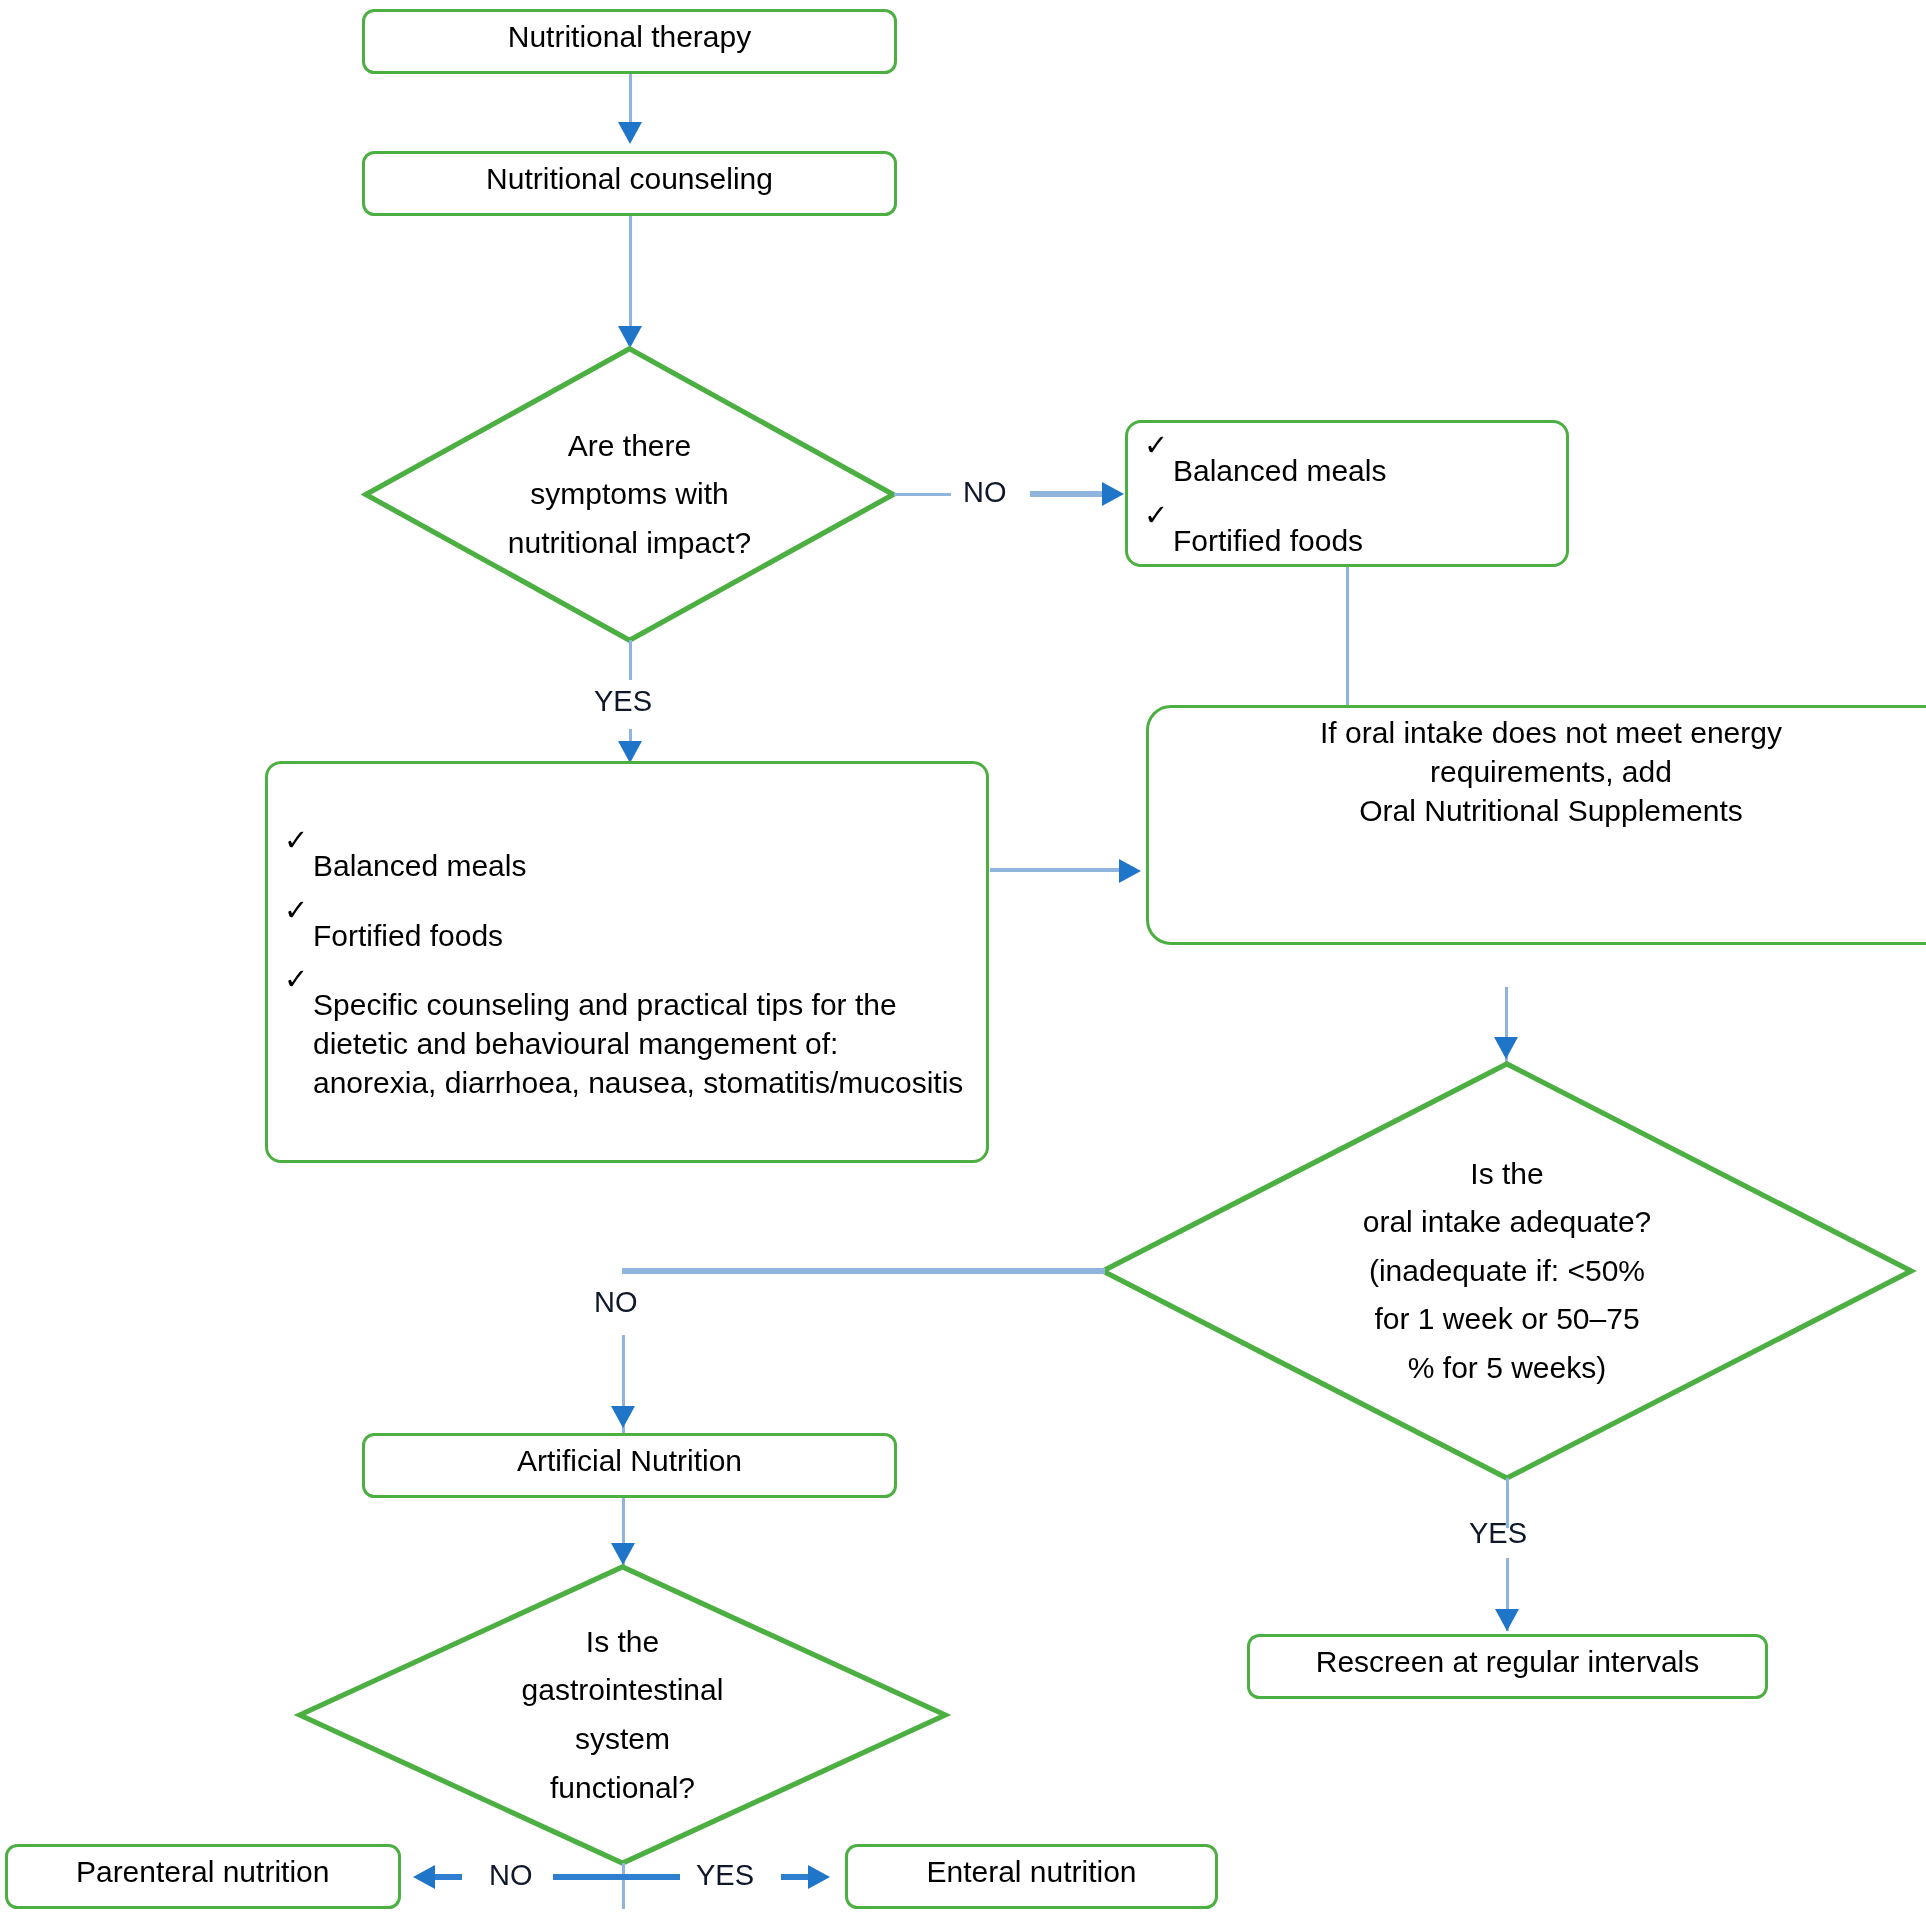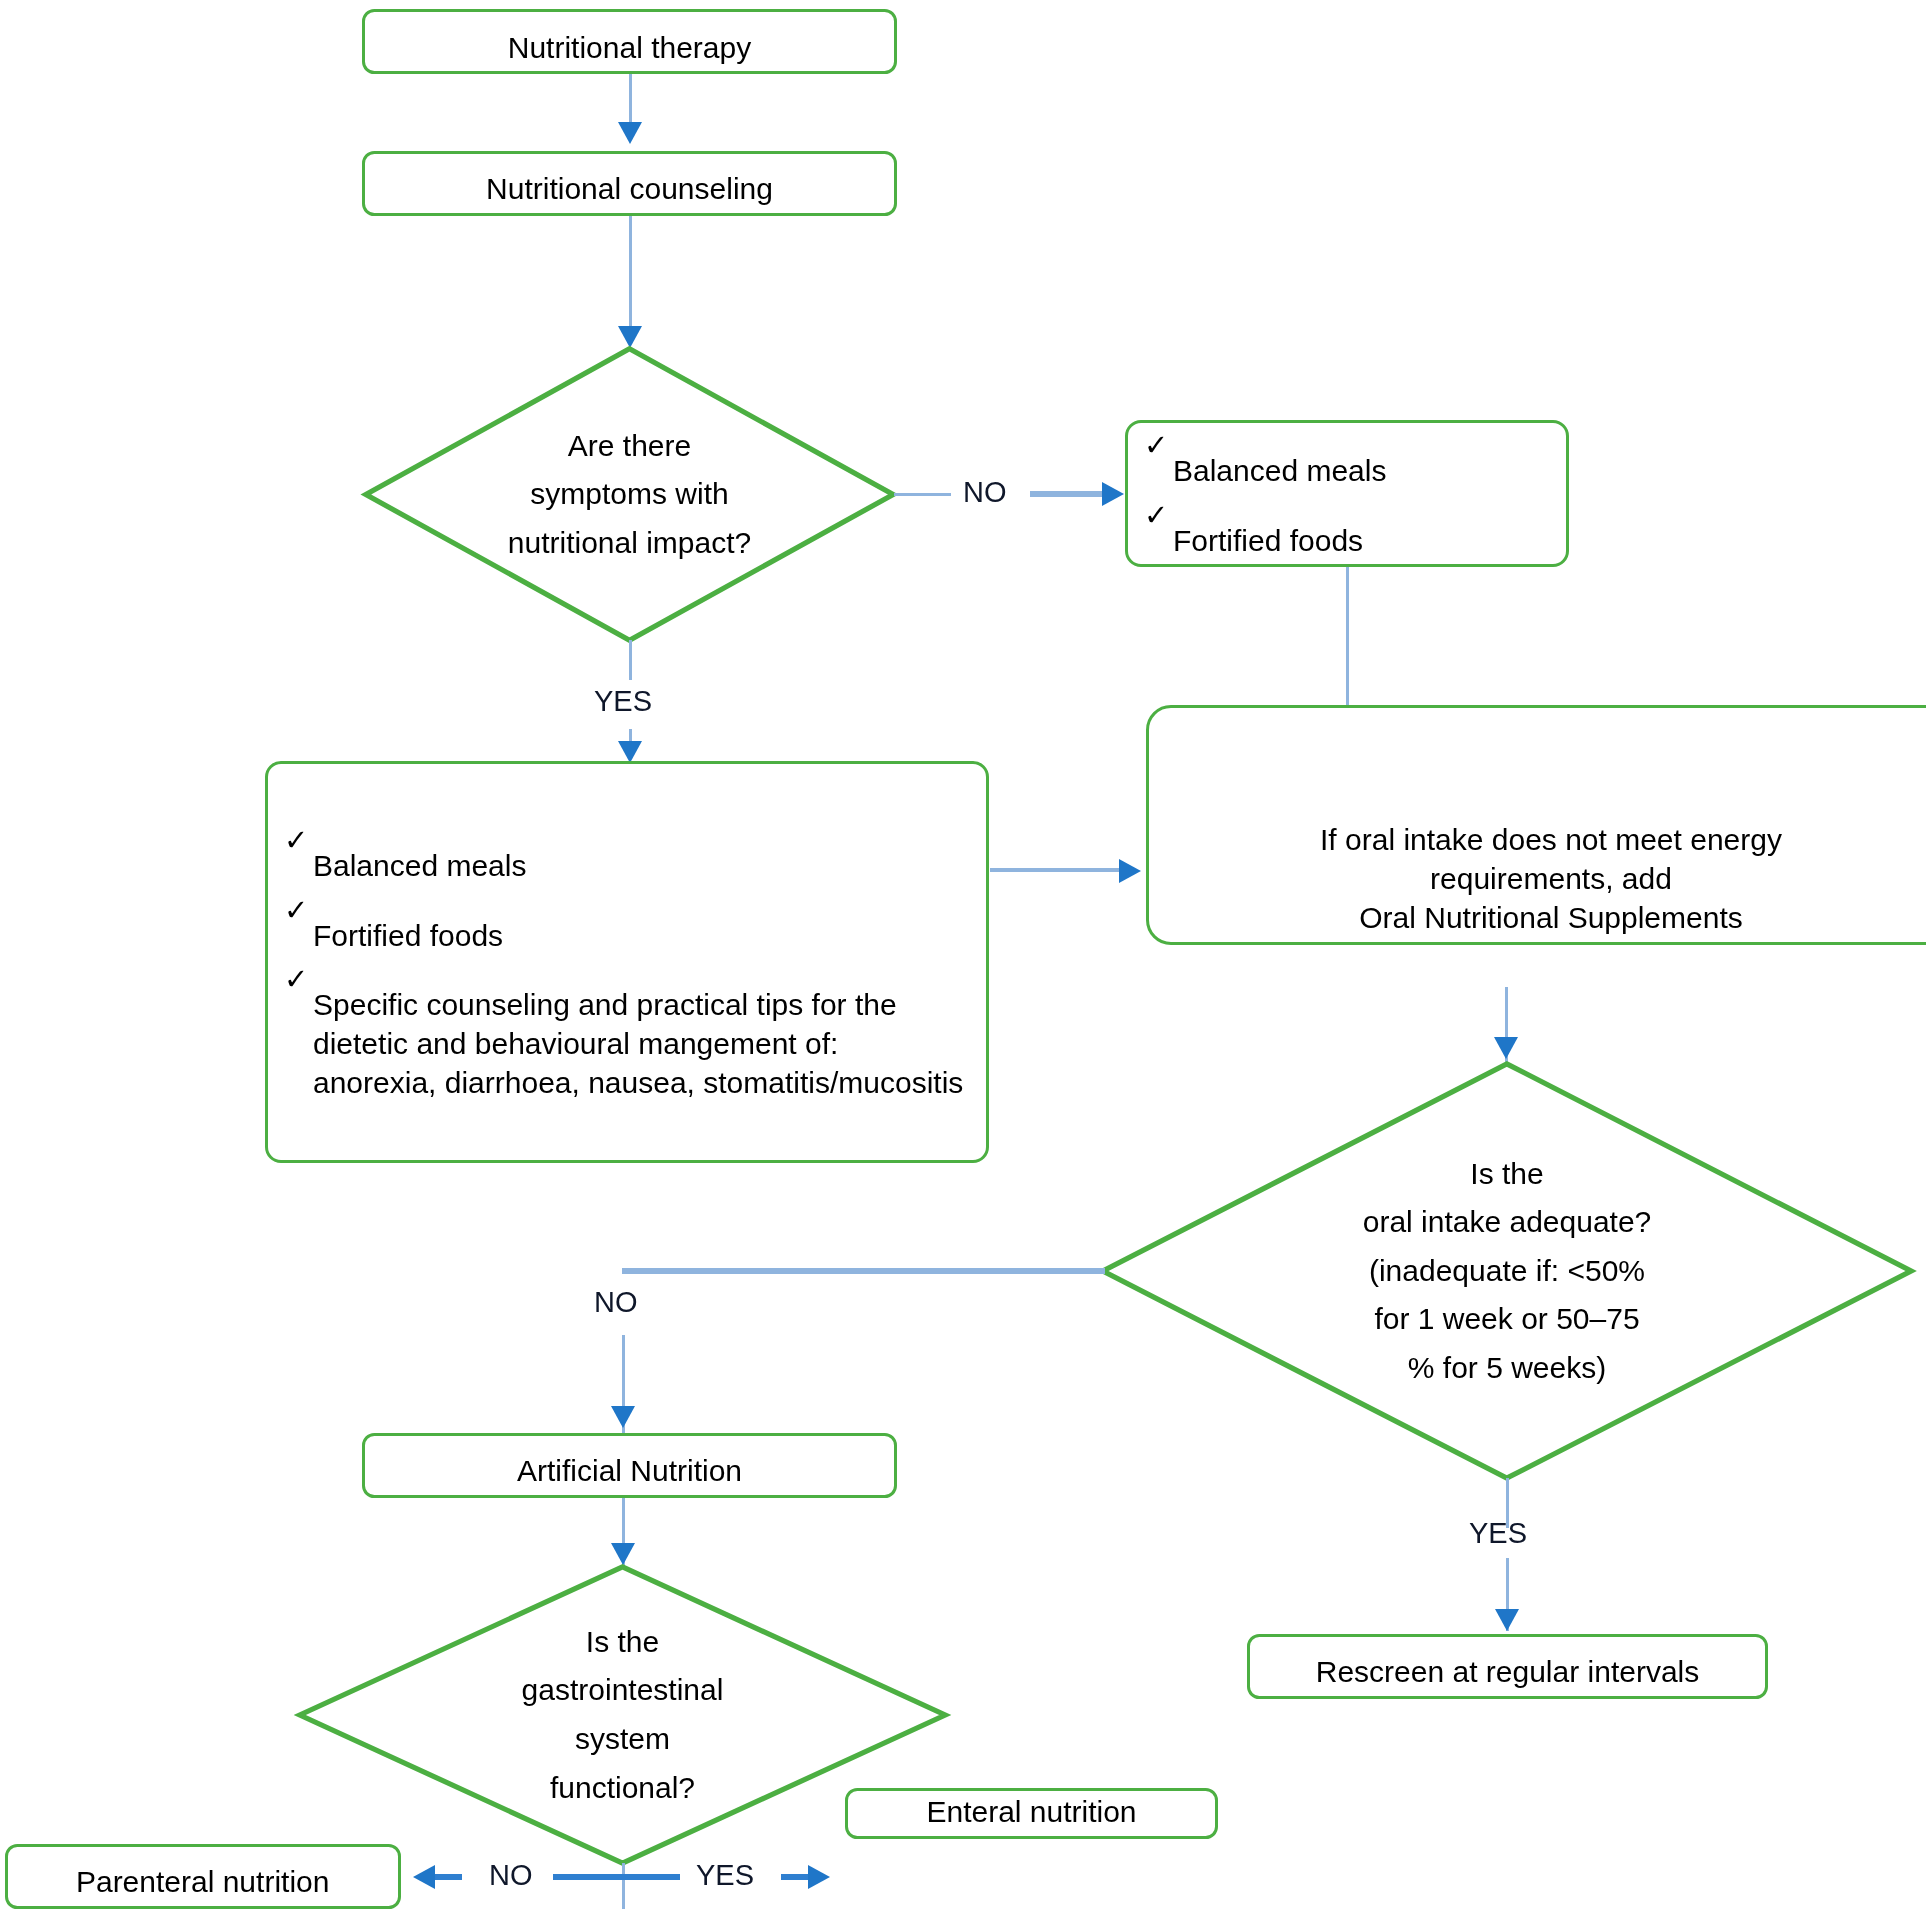--- a/index.html
+++ b/index.html
@@ -18,21 +18,21 @@
     overflow: hidden;
   }
   
   .node {
     position: absolute;
     box-sizing: border-box;
     background: #ffffff;
     border: 3.3px solid #4CAF42;
     border-radius: 16px;
     display: flex;
-    align-items: flex-end;
+    align-items: flex-start;
     justify-content: center;
     color: #000000;
     font-size: 30px;
     line-height: 1.30;
     text-align: center;
     padding: 4.7px 11.3px;
   }
   .node.tight { border-radius: 12.3px; }
   .node.list {
     justify-content: flex-start;
@@ -286,18 +286,18 @@
 
   <div class="hline strong" style="left:624px; top:1874px; width:56px; height:6.1px;"></div>
   <div class="edge-label" style="left:696px; top:1861px;">YES</div>
   <div class="hline strong" style="left:781px; top:1874px; width:28px; height:6.1px;"></div>
   <div class="arrow-right" style="left:808px; top:1865px;"></div>
 
   <div class="node tight" style="left:4.7px; top:1844px; width:396px; height:65px;">
     <span>Parenteral nutrition</span>
   </div>
 
-  <div class="node tight" style="left:845px; top:1788px; width:373px; height:51px;">
+  <div class="node tight" style="left:845px; top:1844px; width:373px; height:65px;">
     <span>Enteral nutrition</span>
   </div>
 
 </div>
 
 
 </body></html>

